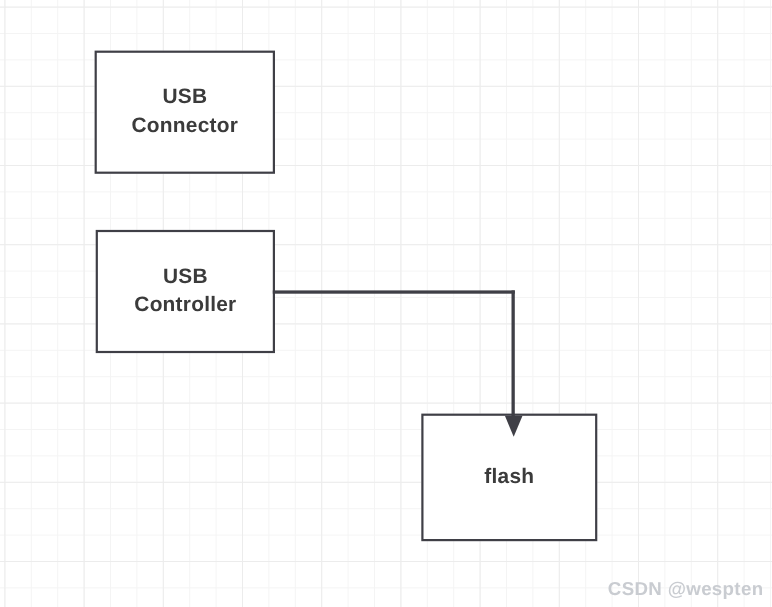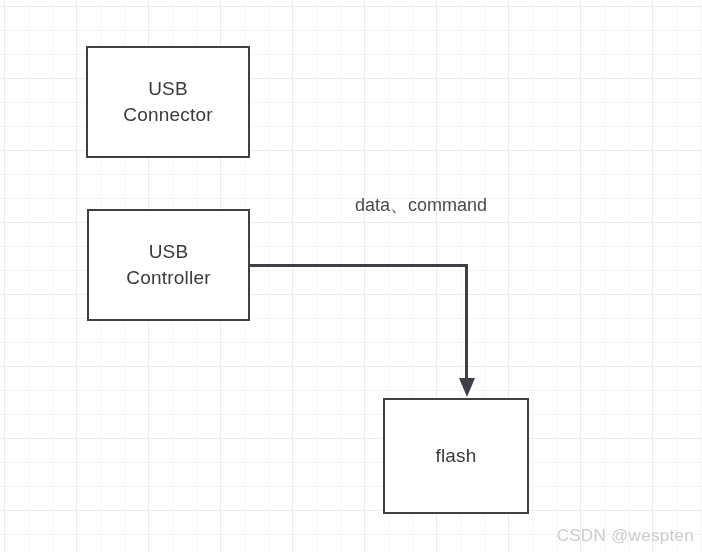--- a/index.html
+++ b/index.html
@@ -18,20 +18,21 @@
       linear-gradient(to right, #f4f4f4 1px, transparent 1px),
       linear-gradient(to bottom, #f4f4f4 1px, transparent 1px);
     background-size:
       72px 72px,
       72px 72px,
       24px 24px,
       24px 24px;
     background-position: 4px 6px, 4px 6px, 4px 6px, 4px 6px;
     overflow: hidden;
     font-family: "Liberation Sans", sans-serif;
+    font-weight: bold;
   }
 
   .node {
     position: absolute;
     box-sizing: border-box;
     background: #ffffff;
     border: 2px solid #3f3f46;
     display: flex;
     align-items: center;
     justify-content: center;
@@ -52,22 +53,22 @@
     height: 112px;
   }
   #node-usb-controller {
     left: 87px;
     top: 209px;
     width: 163px;
     height: 112px;
   }
   #node-flash {
     left: 383px;
-    top: 398px;
-    width: 146px;
+    top: 376px;
+    width: 160px;
     height: 116px;
   }
 
   .edge-seg {
     position: absolute;
     background: #3f3f46;
   }
   #edge-h {
     left: 248px;
     top: 264px;
@@ -128,17 +129,16 @@
   </div>
 
   <div class="node" id="node-flash">
     <span class="node-label">flash</span>
   </div>
 
   <div class="edge-seg" id="edge-h"></div>
   <div class="edge-seg" id="edge-v"></div>
   <div id="edge-arrowhead"></div>
 
-  <div id="edge-label">data、command</div>
 
   <div id="watermark">CSDN @wespten</div>
 
 </div>
 
 </body></html>

